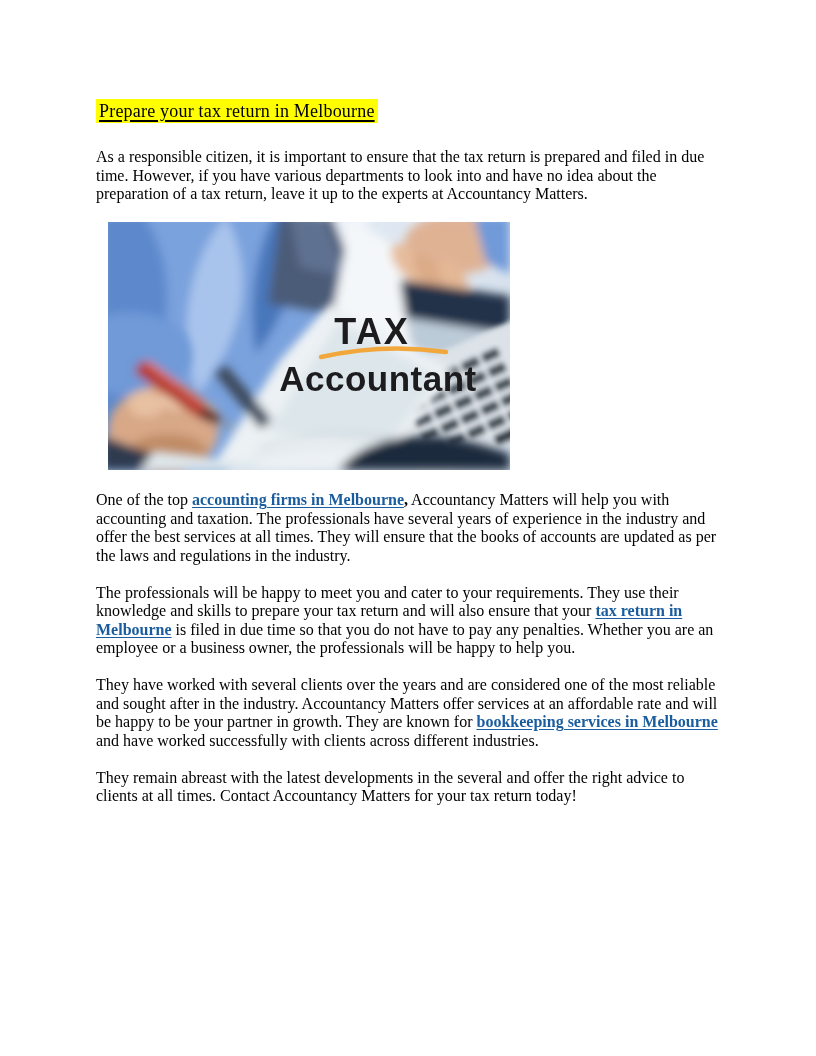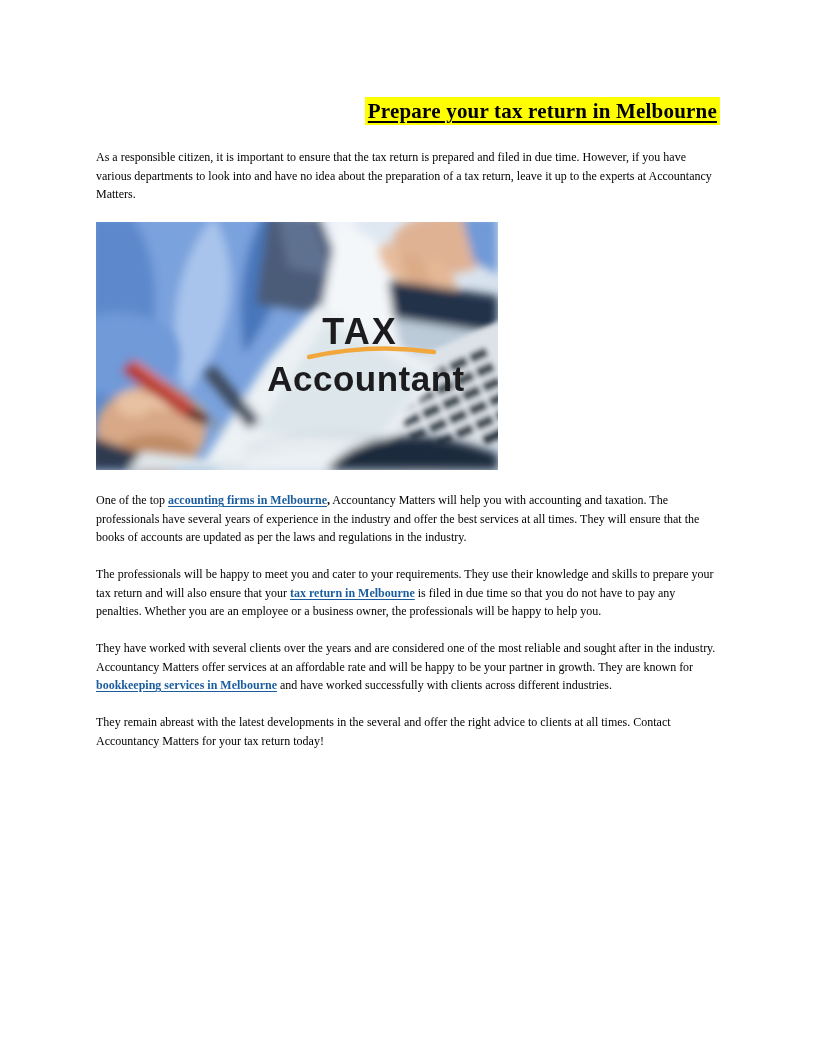--- a/index.html
+++ b/index.html
@@ -20,49 +20,49 @@
     font-family: "Liberation Serif", "DejaVu Serif", serif;
     color: var(--text-color);
   }
   .page {
     width: 816px; height: 1056px;
     padding: 97px 96px 0 96px;
     background: #ffffff;
   }
   h1.title {
     margin: 0 0 22px 0;
-    font-size: 21px;
+    font-size: 18px;
     line-height: 29px;
-    font-weight: bold;
-    text-align: right;
+    font-weight: normal;
+    text-align: left;
     letter-spacing: 0.2px;
   }
   h1.title .hl {
     background: var(--highlight-color);
     padding: 2px 3px;
     text-decoration: underline;
     text-decoration-thickness: 2px;
     text-underline-offset: 3px;
   }
   p.para {
     margin: 0 0 18.5px 0;
-    font-size: 12px;
+    font-size: 16px;
     line-height: 18.5px;
     text-align: left;
   }
   p.para strong { font-weight: bold; }
   a.doc-link {
     color: var(--link-color);
     font-weight: bold;
     text-decoration: underline;
     text-underline-offset: 2px;
     cursor: pointer;
   }
   figure.article-image {
-    margin: 0 0 21px 0;
+    margin: 0 0 21px 12px;
     width: 402px; height: 248px;
     overflow: hidden;
     line-height: 0;
   }
 </style>
 </head>
 <body>
 
 <div class="page">
 

